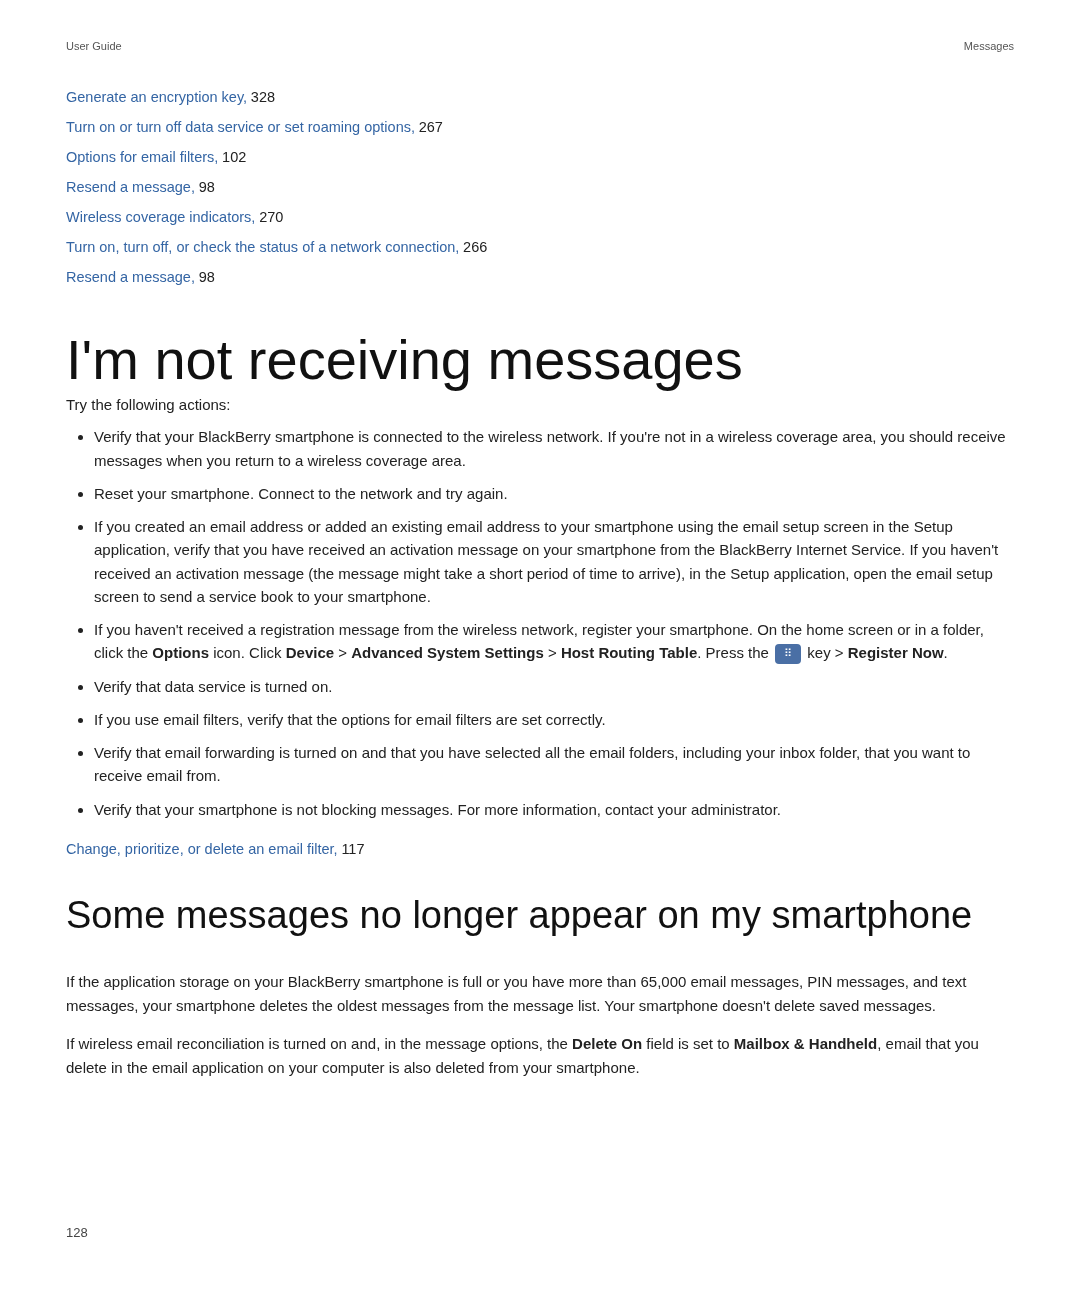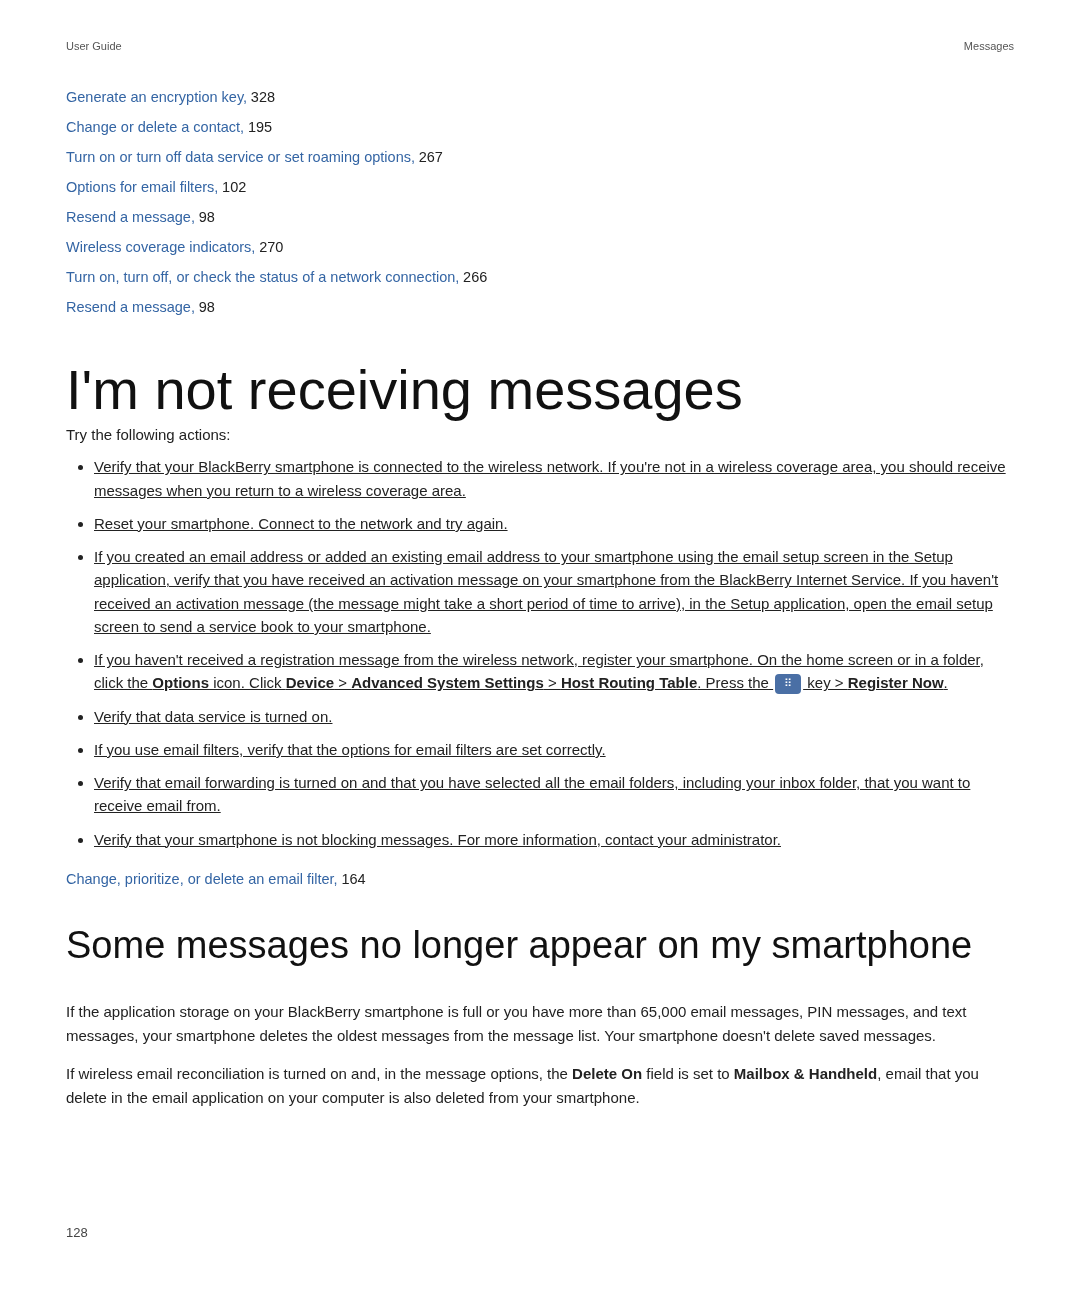--- a/index.html
+++ b/index.html
@@ -57,21 +57,20 @@
     }
     .try-text {
       font-family: Arial, sans-serif;
       font-size: 15px;
       margin-bottom: 12px;
       color: #222;
     }
     ul.bullet-list {
       margin-left: 28px;
       margin-bottom: 20px;
-      text-decoration: underline;
     }
     ul.bullet-list li {
       font-family: Arial, sans-serif;
       font-size: 15px;
       color: #222;
       margin-bottom: 10px;
       line-height: 1.55;
     }
     .bold {
       font-weight: bold;
@@ -137,21 +136,20 @@
 <body>
 
 <div class="header">
   <span class="header-left">User Guide</span>
   <span class="header-right">Messages</span>
 </div>
 
 <div class="links-section">
 
 <span class="link-item"><a class="link-text">Generate an encryption key,</a> <span class="link-number">328</span></span>
-    <span class="link-item"><a class="link-text">Change or delete a contact,</a> <span class="link-number">195</span></span>
     <span class="link-item"><a class="link-text">Turn on or turn off data service or set roaming options,</a> <span class="link-number">267</span></span>
     <span class="link-item"><a class="link-text">Options for email filters,</a> <span class="link-number">102</span></span>
     <span class="link-item"><a class="link-text">Resend a message,</a> <span class="link-number">98</span></span>
     <span class="link-item"><a class="link-text">Wireless coverage indicators,</a> <span class="link-number">270</span></span>
     <span class="link-item"><a class="link-text">Turn on, turn off, or check the status of a network connection,</a> <span class="link-number">266</span></span>
     <span class="link-item"><a class="link-text">Resend a message,</a> <span class="link-number">98</span></span>
   </div>
 
 <div class="section-divider"></div>
 
@@ -169,21 +167,21 @@
   </li>
   <li>Verify that data service is turned on.</li>
   <li>If you use email filters, verify that the options for email filters are set correctly.</li>
   <li>Verify that email forwarding is turned on and that you have selected all the email folders, including your inbox folder, that you want to receive email from.</li>
   <li>Verify that your smartphone is not blocking messages. For more information, contact your administrator.</li>
 </ul>
 
 <div class="related-info">
   <span class="link-item">
     <a class="link-text">Change, prioritize, or delete an email filter,</a>
-    <span class="link-number"> <span>164</span></span>
+    <span class="link-number"> <span>117</span></span>
   </span>
 </div>
 
 <h1 class="section-title2">Some messages no longer appear on my smartphone</h1>
 
 <p class="body-paragraph">If the application storage on your BlackBerry smartphone is full or you have more than 65,000 email messages, PIN messages, and text messages, your smartphone deletes the oldest messages from the message list. Your smartphone doesn't delete saved messages.</p>
 
 <p class="body-paragraph">
   <span>If wireless email reconciliation is turned on and, in the message options, the </span><span class="bold">Delete On</span><span> field is set to </span><span class="bold">Mailbox &amp; Handheld</span><span>, email that you delete in the email application on your computer is also deleted from your smartphone.</span>
 </p>

